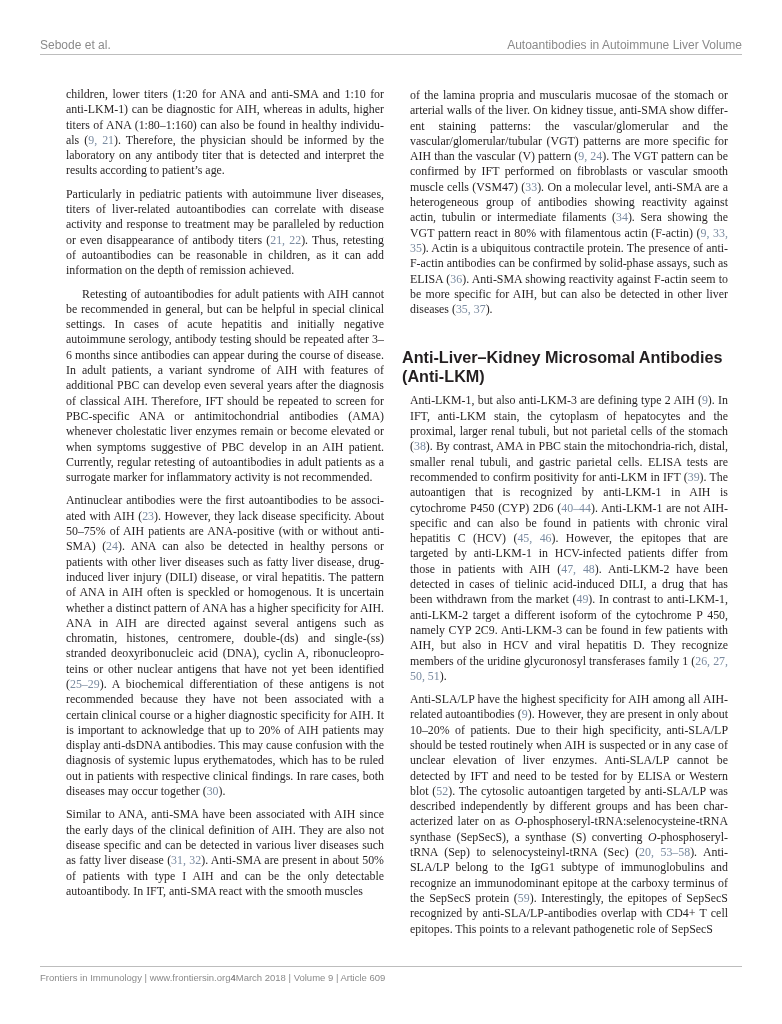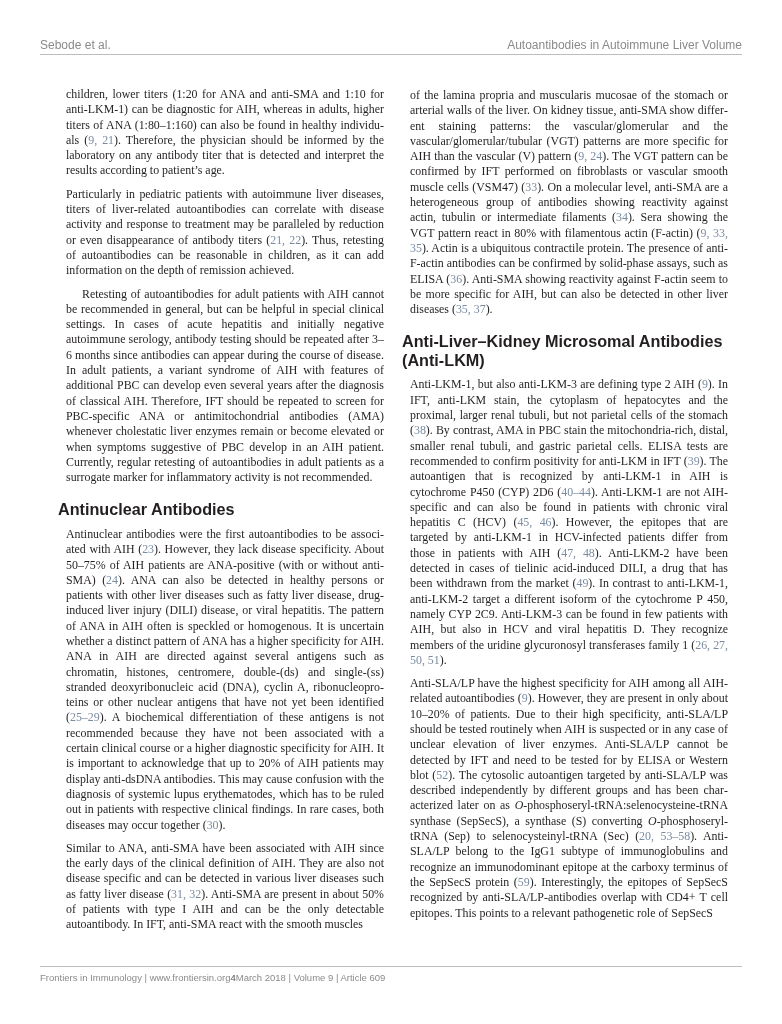--- a/index.html
+++ b/index.html
@@ -13,21 +13,21 @@
   .col { position: absolute; top: 79px; width: 334px; font-size: 11.9px; line-height: 15.3px;
          text-align: justify; hyphens: manual; }
   .col.left { left: 58px; }
   .col.right { left: 402px; top: 80px; }
   .col p { margin: 8px; }
   .col p.indent { text-indent: 16px; }
   .ref { color: #7a8ba0; }
   h3.sub { font-family: "Liberation Sans", sans-serif; font-weight: normal; font-size: 13.4px;
            line-height: 16px; margin: 12px 0 1px 0; color: #231f20; }
   h2.sec { font-family: "Liberation Sans", sans-serif; font-weight: bold; font-size: 16.2px;
-           line-height: 18.5px; margin: 15px 0 1px 0; color: #231f20; text-align: left; }
+           line-height: 18.5px; margin: 31px 0 1px 0; color: #231f20; text-align: left; }
   .foot-rule { position: absolute; top: 966px; left: 40px; right: 40px; height: 0;
                border-top: 1.5px solid #bdbdbd; }
   .running-foot { position: absolute; top: 972px; left: 40px; right: 40px;
                   font-family: "Liberation Sans", sans-serif; font-size: 9.5px; color: #8a8a8a;
                   display: flex; align-items: center; }
   .running-foot .page-num { color: #555; }
   i { font-style: italic; }
 </style>
 </head>
 <body>
@@ -37,21 +37,20 @@
   <span>Autoantibodies in Autoimmune Liver Volume</span>
 </div>
 <div class="head-rule"></div>
 
 <div class="col left">
   <p><span>children, lower titers (1:20 for ANA and anti-SMA and 1:10 for anti-LKM-1) can be diagnostic for AIH, whereas in adults, higher titers of ANA (1:80–1:160) can also be found in healthy individu­als (</span><a class="ref">9, 21</a><span>). Therefore, the physician should be informed by the laboratory on any antibody titer that is detected and interpret the results according to patient’s age.</span></p>
 
   <p><span>Particularly in pediatric patients with autoimmune liver diseases, titers of liver-related autoantibodies can correlate with disease activity and response to treatment may be paralleled by reduction or even disappearance of antibody titers (</span><a class="ref">21, 22</a><span>). Thus, retesting of autoantibodies can be reasonable in children, as it can add information on the depth of remission achieved.</span></p>
   <p class="indent">Retesting of autoantibodies for adult patients with AIH can­not be recommended in general, but can be helpful in special clinical settings. In cases of acute hepatitis and initially negative autoimmune serology, antibody testing should be repeated after 3–6 months since antibodies can appear during the course of dis­ease. In adult patients, a variant syndrome of AIH with features of additional PBC can develop even several years after the diagnosis of classical AIH. Therefore, IFT should be repeated to screen for PBC-specific ANA or antimitochondrial antibodies (AMA) whenever cholestatic liver enzymes remain or become elevated or when symptoms suggestive of PBC develop in an AIH patient. Currently, regular retesting of autoantibodies in adult patients as a surrogate marker for inflammatory activity is not recommended.</p>
 
-  <h2 class="sec">Antinuclear Antibodies</h2>
   <p><span>Antinuclear antibodies were the first autoantibodies to be associ­ated with AIH (</span><a class="ref">23</a><span>). However, they lack disease specificity. About 50–75% of AIH patients are ANA-positive (with or without anti-SMA) (</span><a class="ref">24</a><span>). ANA can also be detected in healthy persons or patients with other liver diseases such as fatty liver disease, drug-induced liver injury (DILI) disease, or viral hepatitis. The pattern of ANA in AIH often is speckled or homogenous. It is uncertain whether a distinct pattern of ANA has a higher specificity for AIH. ANA in AIH are directed against several antigens such as chromatin, histones, centromere, double-(ds) and single-(ss) stranded deoxyribonucleic acid (DNA), cyclin A, ribonucleopro­teins or other nuclear antigens that have not yet been identified (</span><a class="ref">25–29</a><span>). A biochemical differentiation of these antigens is not recommended because they have not been associated with a certain clinical course or a higher diagnostic specificity for AIH. It is important to acknowledge that up to 20% of AIH patients may display anti-dsDNA antibodies. This may cause confusion with the diagnosis of systemic lupus erythematodes, which has to be ruled out in patients with respective clinical findings. In rare cases, both diseases may occur together (</span><a class="ref">30</a><span>).</span></p>
 
   <p><span>Similar to ANA, anti-SMA have been associated with AIH since the early days of the clinical definition of AIH. They are also not disease specific and can be detected in various liver diseases such as fatty liver disease (</span><a class="ref">31, 32</a><span>). Anti-SMA are present in about 50% of patients with type I AIH and can be the only detectable autoantibody. In IFT, anti-SMA react with the smooth muscles</span></p>
 </div>
 
 <div class="col right">
   <p><span>of the lamina propria and muscularis mucosae of the stomach or arterial walls of the liver. On kidney tissue, anti-SMA show differ­ent staining patterns: the vascular/glomerular and the vascular/glomerular/tubular (VGT) patterns are more specific for AIH than the vascular (V) pattern (</span><a class="ref">9, 24</a><span>). The VGT pattern can be confirmed by IFT performed on fibroblasts or vascular smooth muscle cells (VSM47) (</span><a class="ref">33</a><span>). On a molecular level, anti-SMA are a heterogeneous group of antibodies showing reactivity against actin, tubulin or intermediate filaments (</span><a class="ref">34</a><span>). Sera showing the VGT pattern react in 80% with filamentous actin (F-actin) (</span><a class="ref">9, 33, 35</a><span>). Actin is a ubiquitous contractile protein. The presence of anti-F-actin antibodies can be confirmed by solid-phase assays, such as ELISA (</span><a class="ref">36</a><span>). Anti-SMA showing reactivity against F-actin seem to be more specific for AIH, but can also be detected in other liver diseases (</span><a class="ref">35, 37</a><span>).</span></p>
 
   <h2 class="sec">Anti-Liver–Kidney Microsomal Antibodies (Anti-LKM)</h2>
   <p><span>Anti-LKM-1, but also anti-LKM-3 are defining type 2 AIH (</span><a class="ref">9</a><span>). In IFT, anti-LKM stain, the cytoplasm of hepatocytes and the proximal, larger renal tubuli, but not parietal cells of the stomach (</span><a class="ref">38</a><span>). By contrast, AMA in PBC stain the mitochondria-rich, distal, smaller renal tubuli, and gastric parietal cells. ELISA tests are recommended to confirm positivity for anti-LKM in IFT (</span><a class="ref">39</a><span>). The autoantigen that is recognized by anti-LKM-1 in AIH is cytochrome P450 (CYP) 2D6 (</span><a class="ref">40–44</a><span>). Anti-LKM-1 are not AIH-specific and can also be found in patients with chronic viral hepatitis C (HCV) (</span><a class="ref">45, 46</a><span>). However, the epitopes that are targeted by anti-LKM-1 in HCV-infected patients differ from those in patients with AIH (</span><a class="ref">47, 48</a><span>). Anti-LKM-2 have been detected in cases of tielinic acid-induced DILI, a drug that has been withdrawn from the market (</span><a class="ref">49</a><span>). In contrast to anti-LKM-1, anti-LKM-2 target a different isoform of the cytochrome P 450, namely CYP 2C9. Anti-LKM-3 can be found in few patients with AIH, but also in HCV and viral hepatitis D. They recognize members of the uridine glycuronosyl transferases family 1 (</span><a class="ref">26, 27, 50, 51</a><span>).</span></p>

